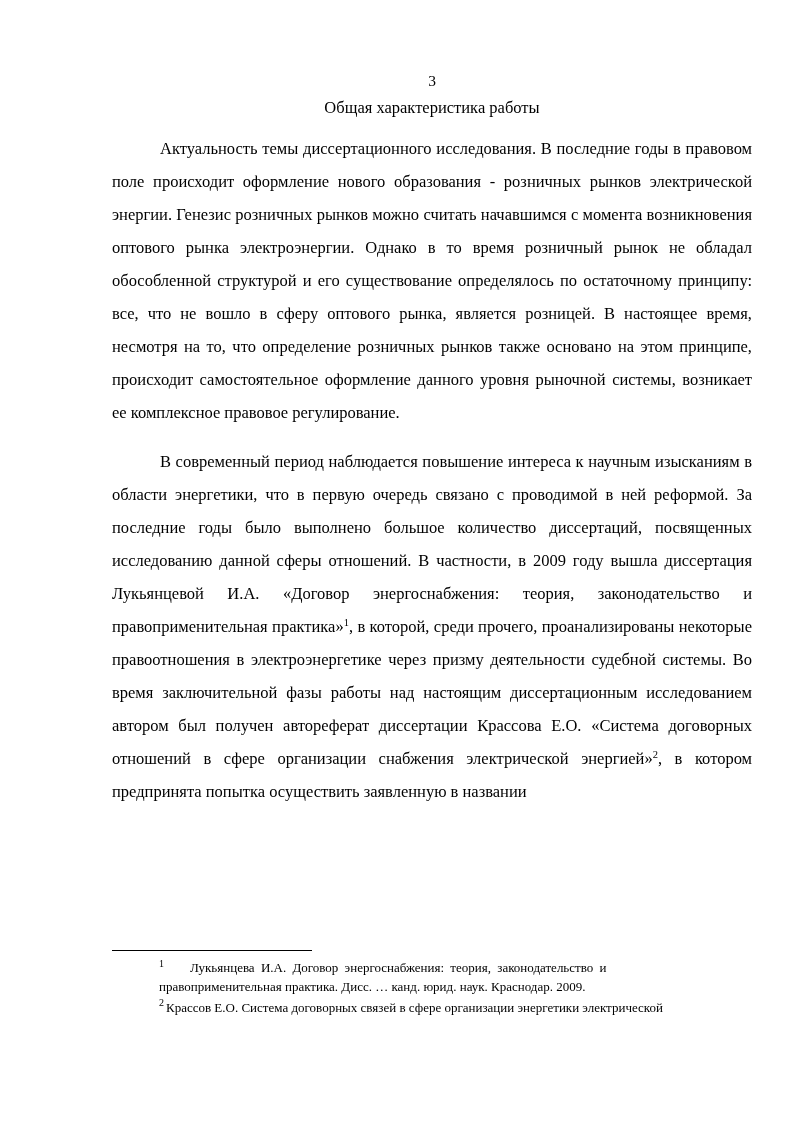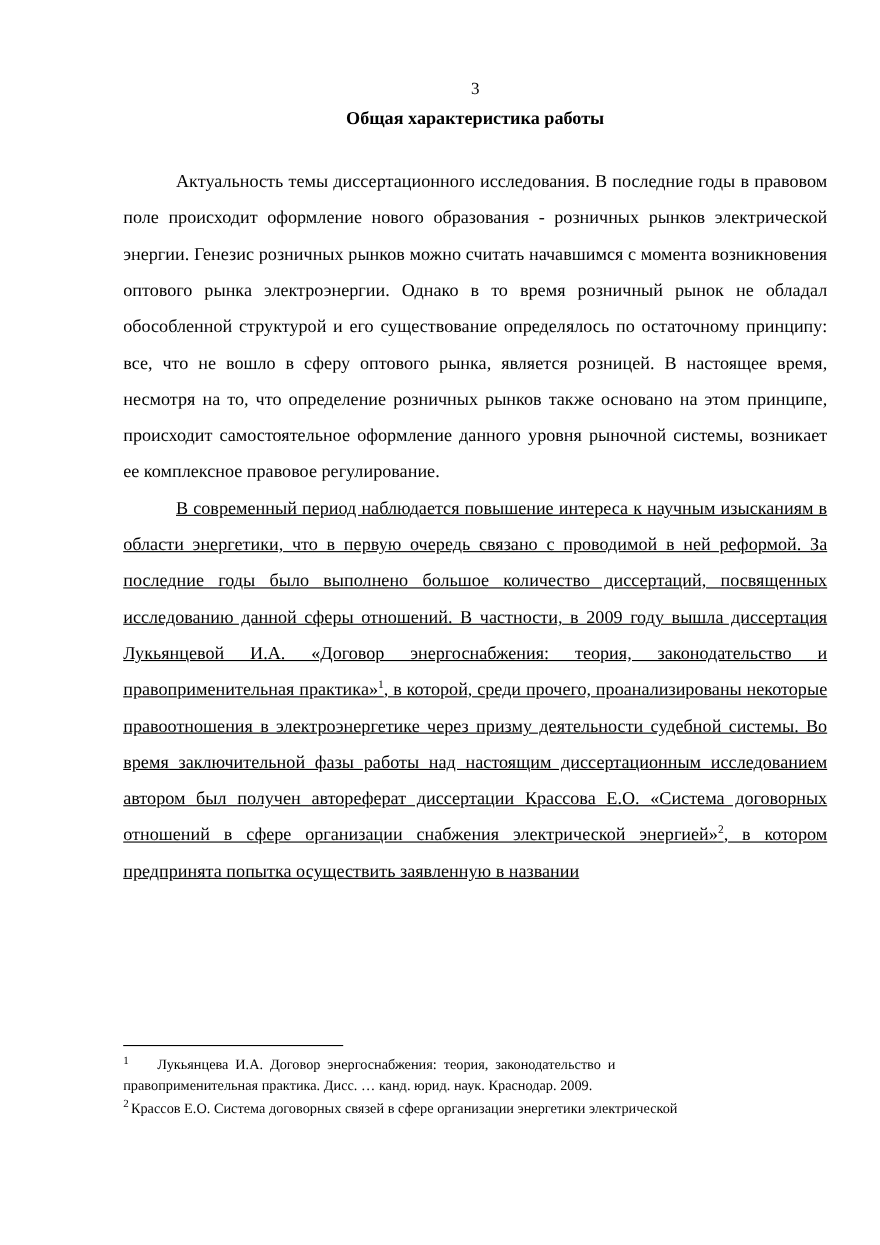--- a/index.html
+++ b/index.html
@@ -24,37 +24,36 @@
     width: 640px;
   }
   .page-number {
     text-align: center;
     font-size: 15.5px;
     line-height: 1.2;
     margin-bottom: 6px;
   }
   .doc-title {
     text-align: center;
-    font-weight: bold;
+    font-weight: normal;
     font-size: 16.5px;
     line-height: 1.3;
-    margin-bottom: 30px;
+    margin-bottom: 14px;
   }
   p.body-par {
     margin: 0 0 0 0;
     text-align: justify;
     text-justify: inter-word;
     font-size: 16.5px;
     line-height: 2.0;
     text-indent: 48px;
     hyphens: none;
   }
   p.body-par + p.body-par {
-    margin-top: 0;
-    text-decoration: underline;
+    margin-top: 16px;
   }
   .lead {
     font-weight: normal;
   }
   sup {
     font-size: 10.5px;
     vertical-align: super;
     line-height: 0;
   }
   .footnotes {
@@ -67,20 +66,21 @@
     width: 200px;
     height: 1px;
     background: #000000;
     margin-bottom: 8px;
   }
   .footnote {
     font-size: 13px;
     line-height: 1.45;
     text-align: justify;
     margin-bottom: 2px;
+    margin-left: 47px;
   }
   .footnote .fn-marker {
     font-size: 10px;
     vertical-align: super;
     line-height: 0;
     margin-right: 2px;
   }
   .fn-first-indent {
     display: inline-block;
     width: 24px;

